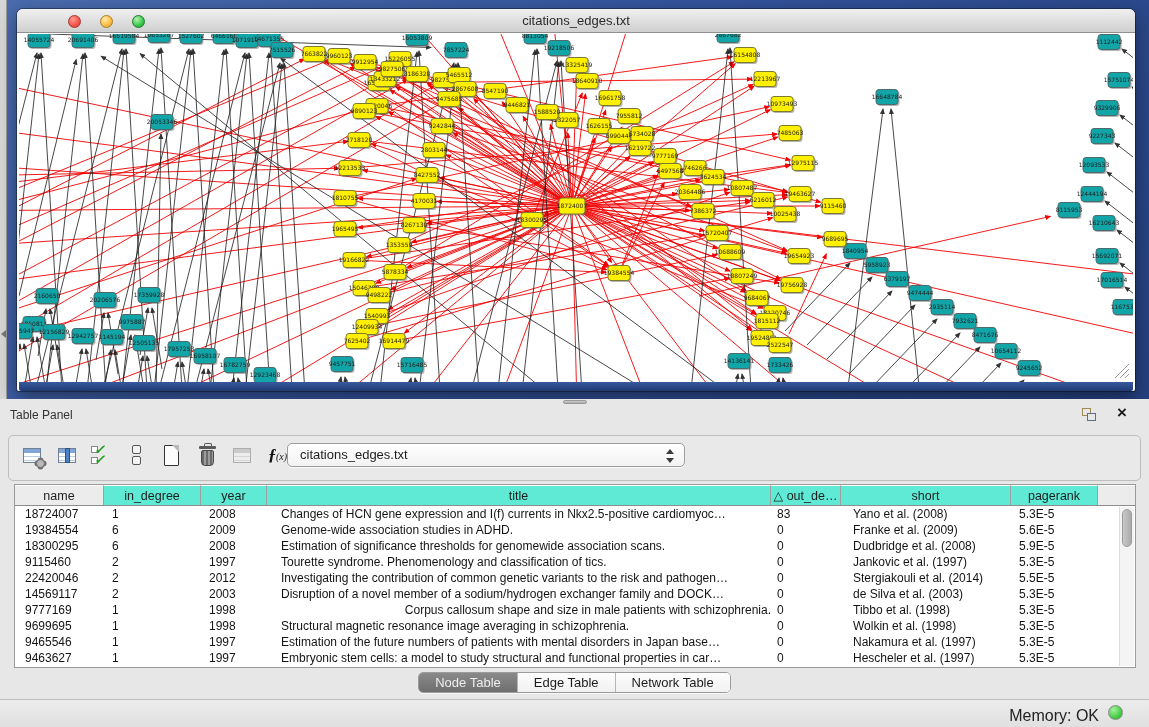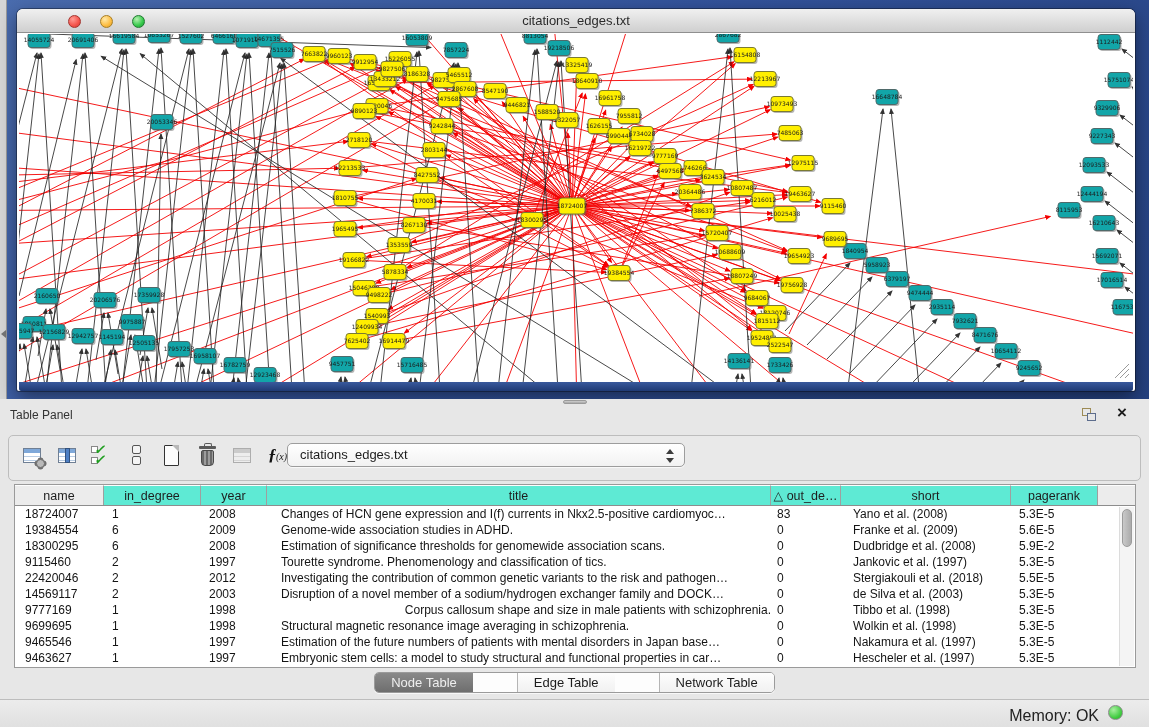--- a/index.html
+++ b/index.html
@@ -71,21 +71,21 @@
   .thead { display:flex; height:21px; border-bottom:1px solid #8d8d8d; }
   .th { flex:none; display:flex; align-items:center; justify-content:center; font-size:12.5px; color:#1e1e1e; border-right:1px solid #9f9f9f; border-top:1px solid #fdfdfd; background:#5eead4; }
   .th.gray { background:#ececec; }
   .th.filler { flex:1; background:#ececec; border-right:none; }
   .trow { display:flex; height:16px; }
   .td { flex:none; font-size:12px; color:#141414; white-space:nowrap; overflow:hidden; line-height:16px; }
   .vscroll { position:absolute; right:1px; top:22px; bottom:1px; width:15px; background:#f4f4f4; border-left:1px solid #dcdcdc; }
   .vthumb { position:absolute; left:2px; top:2px; width:10px; height:38px; border-radius:5px; background:linear-gradient(90deg,#c9c9c9,#ababab); border:1px solid #9b9b9b; }
 
   .tabs-bar { position:absolute; left:0; right:0; top:273px; height:26px; display:flex; justify-content:center; }
-  .segmented { display:inline-flex; height:21px; border:1px solid #9b9b9b; border-radius:5px; overflow:hidden; background:#fdfdfd; box-shadow:0 1px 0 rgba(255,255,255,.7);gap:44px; }
+  .segmented { display:inline-flex; height:21px; border:1px solid #9b9b9b; border-radius:5px; overflow:hidden; background:#fdfdfd; box-shadow:0 1px 0 rgba(255,255,255,.7); }
   .seg { display:flex; align-items:center; padding:0 16px; font-size:13px; color:#1c1c1c; border-left:1px solid #b5b5b5; background:linear-gradient(#fdfdfd,#f1f1f1); }
   .seg:first-child { border-left:none; }
   .seg.selected { background:linear-gradient(#8a8a8a,#6e6e6e); color:#efefef; }
 
   .status-bar { position:absolute; left:0; right:0; bottom:0; height:28px; border-top:1px solid #bdbdbd; background:linear-gradient(#ececec,#e0e0e0); }
   .memory-label { position:absolute; right:50px; top:7px; font-size:16px; color:#222; }
   .memory-dot { position:absolute; right:26px; top:5px; width:15px; height:15px; border-radius:50%; background:radial-gradient(circle at 35% 30%, #a8f0a0, #3ecb3e 65%, #2da82d); border:1px solid #8a8a8a; }
 </style>
 </head>
 <body>
@@ -1105,38 +1105,38 @@
           <div class="td" style="width: 170px; padding-left: 12px;">Franke et al. (2009)</div>
           <div class="td" style="width: 87px; padding-left: 8px;">5.6E-5</div>
         </div>
         <div class="trow">
           <div class="td" style="width: 89px; padding-left: 10px;">18300295</div>
           <div class="td" style="width: 97px; padding-left: 8px;">6</div>
           <div class="td" style="width: 66px; padding-left: 8px;">2008</div>
           <div class="td" style="width: 504px; padding-left: 14px;">Estimation of significance thresholds for genomewide association scans.</div>
           <div class="td" style="width: 70px; padding-left: 6px;">0</div>
           <div class="td" style="width: 170px; padding-left: 12px;">Dudbridge et al. (2008)</div>
-          <div class="td" style="width: 87px; padding-left: 8px;">5.9E-2</div>
+          <div class="td" style="width: 87px; padding-left: 8px;">5.9E-5</div>
         </div>
         <div class="trow">
           <div class="td" style="width: 89px; padding-left: 10px;">9115460</div>
           <div class="td" style="width: 97px; padding-left: 8px;">2</div>
           <div class="td" style="width: 66px; padding-left: 8px;">1997</div>
           <div class="td" style="width: 504px; padding-left: 14px;">Tourette syndrome. Phenomenology and classification of tics.</div>
           <div class="td" style="width: 70px; padding-left: 6px;">0</div>
           <div class="td" style="width: 170px; padding-left: 12px;">Jankovic et al. (1997)</div>
           <div class="td" style="width: 87px; padding-left: 8px;">5.3E-5</div>
         </div>
         <div class="trow">
           <div class="td" style="width: 89px; padding-left: 10px;">22420046</div>
           <div class="td" style="width: 97px; padding-left: 8px;">2</div>
           <div class="td" style="width: 66px; padding-left: 8px;">2012</div>
           <div class="td" style="width: 504px; padding-left: 14px;">Investigating the contribution of common genetic variants to the risk and pathogen…</div>
           <div class="td" style="width: 70px; padding-left: 6px;">0</div>
-          <div class="td" style="width: 170px; padding-left: 12px;">Stergiakouli et al. (2018)</div>
+          <div class="td" style="width: 170px; padding-left: 12px;">Stergiakouli et al. (2014)</div>
           <div class="td" style="width: 87px; padding-left: 8px;">5.5E-5</div>
         </div>
         <div class="trow">
           <div class="td" style="width: 89px; padding-left: 10px;">14569117</div>
           <div class="td" style="width: 97px; padding-left: 8px;">2</div>
           <div class="td" style="width: 66px; padding-left: 8px;">2003</div>
           <div class="td" style="width: 504px; padding-left: 14px;">Disruption of a novel member of a sodium/hydrogen exchanger family and DOCK…</div>
           <div class="td" style="width: 70px; padding-left: 6px;">0</div>
           <div class="td" style="width: 170px; padding-left: 12px;">de Silva et al. (2003)</div>
           <div class="td" style="width: 87px; padding-left: 8px;">5.3E-5</div>

